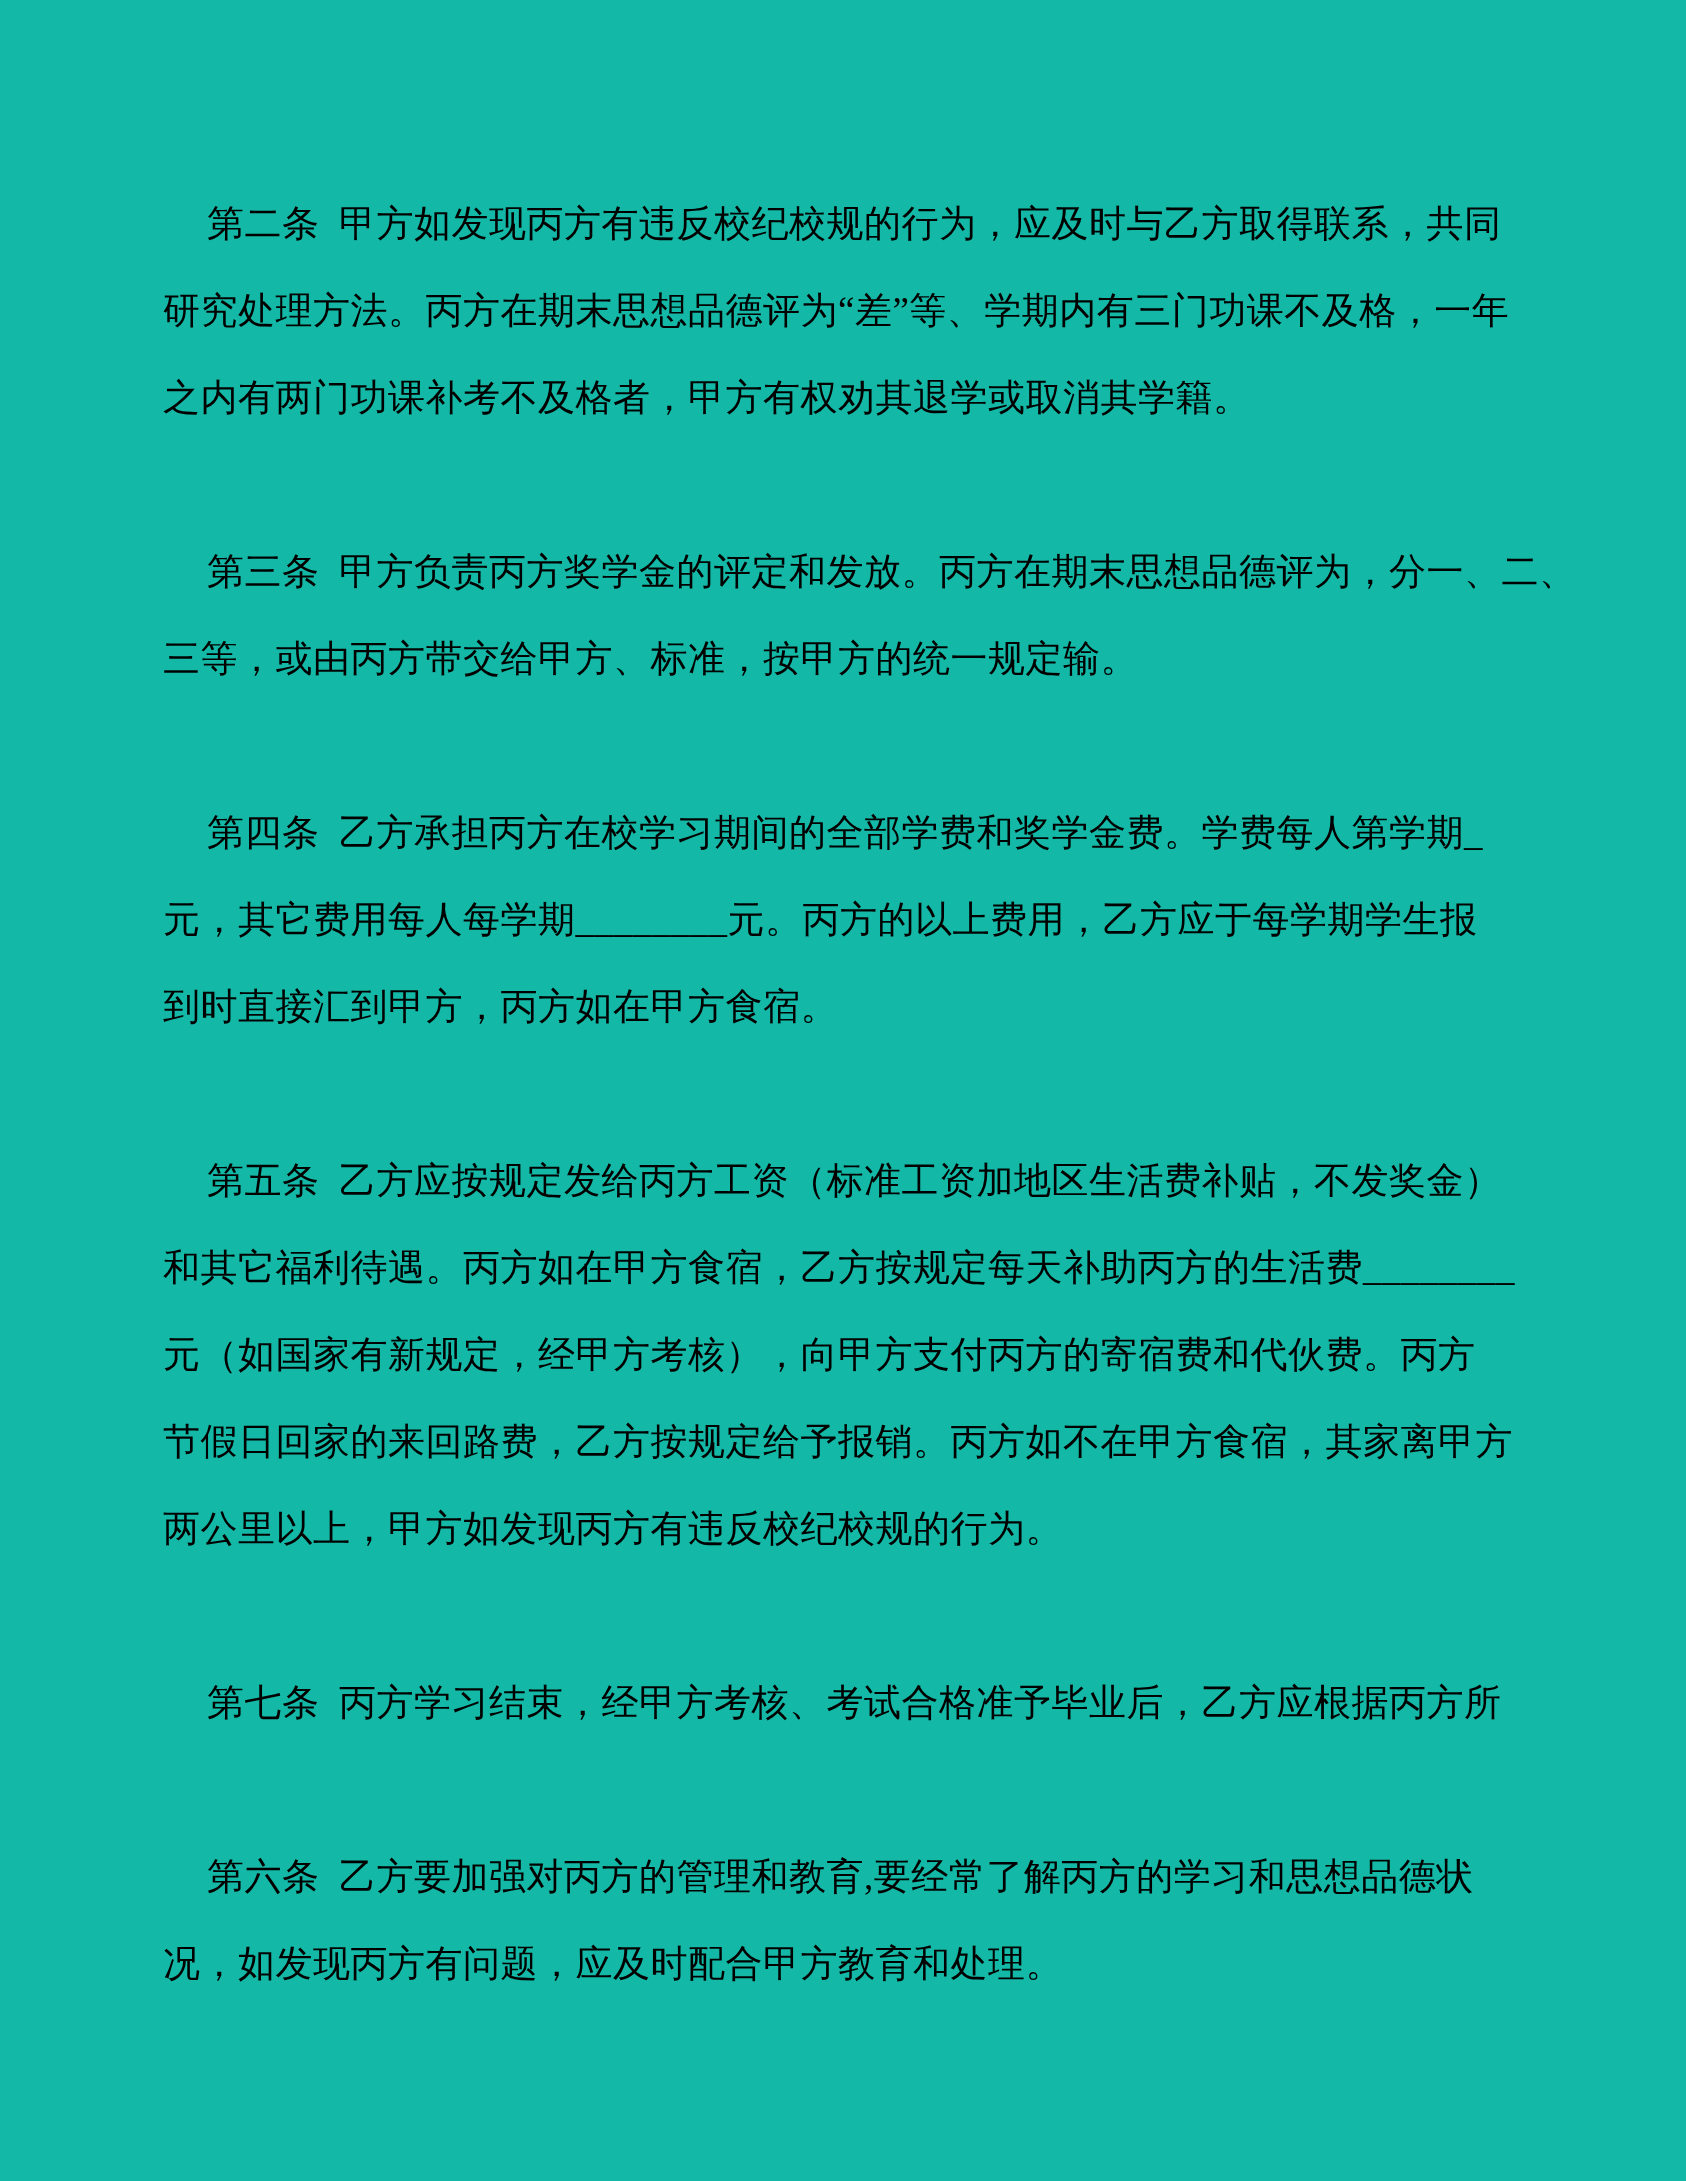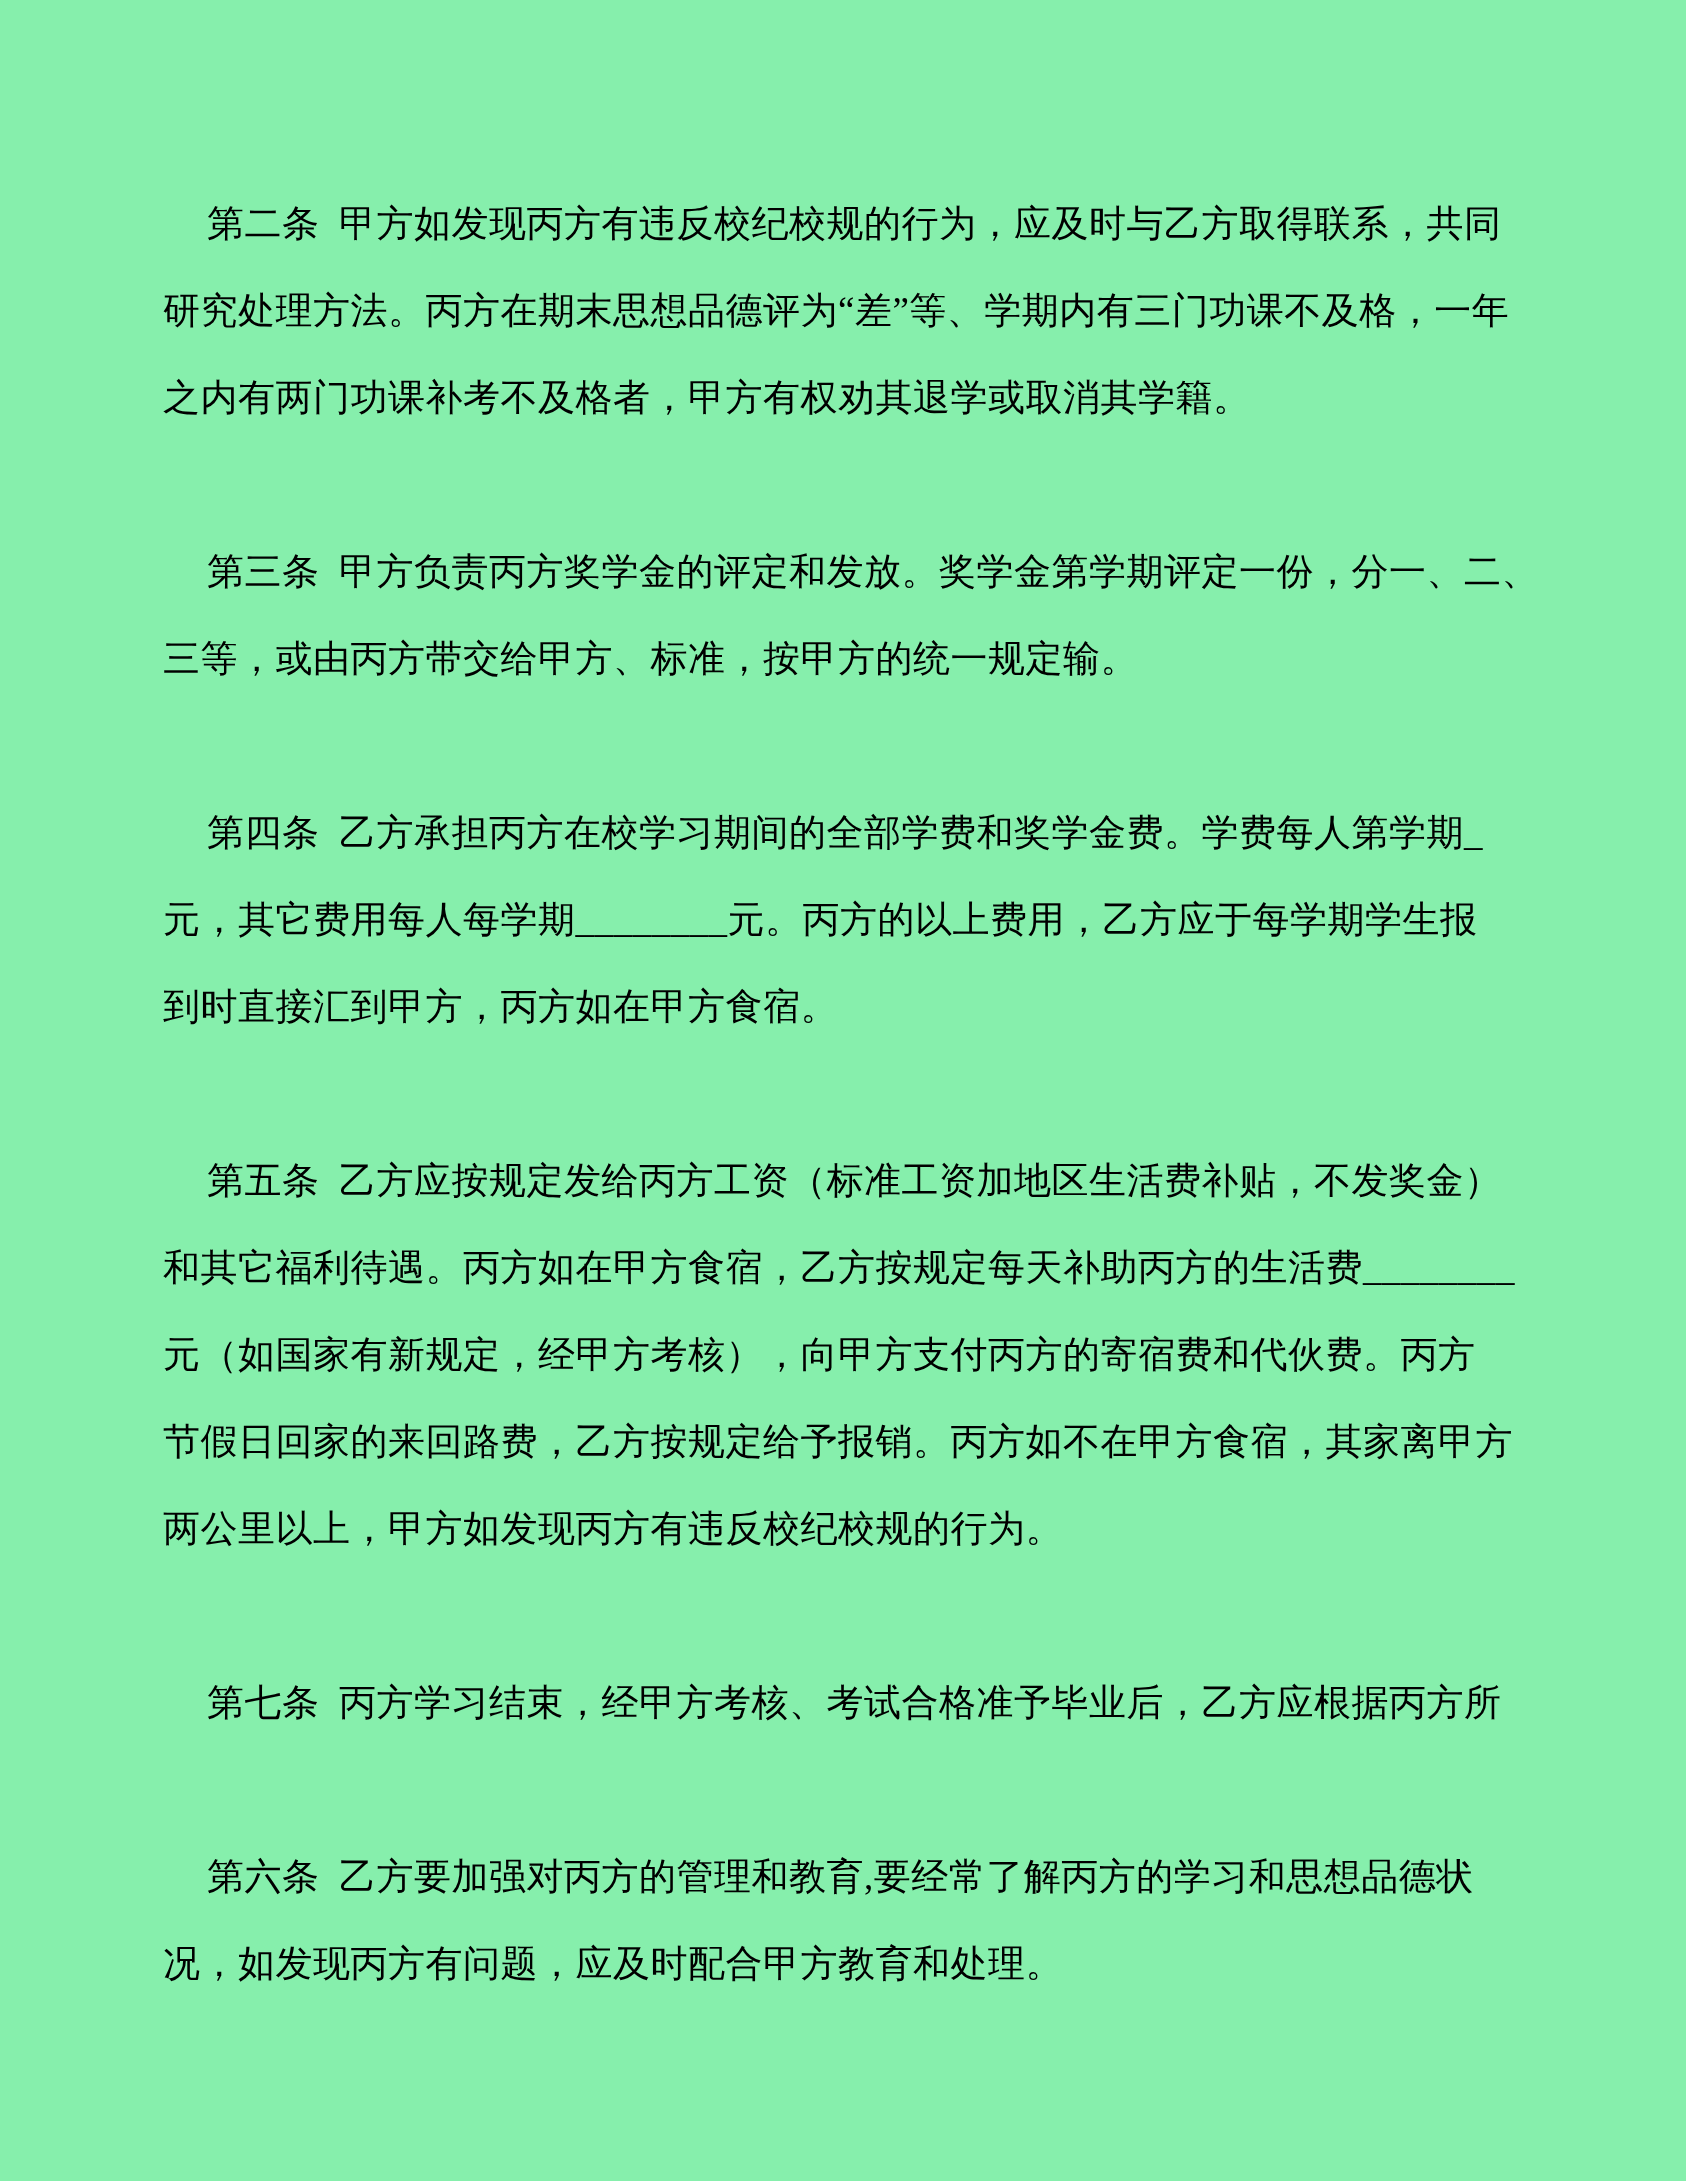--- a/index.html
+++ b/index.html
@@ -5,21 +5,21 @@
   html, body {
     margin: 0;
     padding: 0;
     background: #ffffff;
   }
   .page {
     position: relative;
     box-sizing: border-box;
     width: 1686px;
     height: 2182px;
-    background: #86efac;
+    background: #14b8a6;
     padding: 180px 163px 0 163px;
     font-family: "Liberation Serif", "DejaVu Serif", serif;
     font-size: 37px;
     color: #000000;
     overflow: hidden;
   }
   .para {
     margin: 0 0 87px 0;
   }
   .line {
@@ -36,21 +36,21 @@
 <body>
 
 <div class="page">
   <div id="doc">
       <div class="para">
         <div class="line first">第二条  甲方如发现丙方有违反校纪校规的行为，应及时与乙方取得联系，共同</div>
         <div class="line">研究处理方法。丙方在期末思想品德评为“差”等、学期内有三门功课不及格，一年</div>
         <div class="line">之内有两门功课补考不及格者，甲方有权劝其退学或取消其学籍。</div>
       </div>
       <div class="para">
-        <div class="line first">第三条  甲方负责丙方奖学金的评定和发放。奖学金第学期评定一份，分一、二、</div>
+        <div class="line first">第三条  甲方负责丙方奖学金的评定和发放。丙方在期末思想品德评为，分一、二、</div>
         <div class="line">三等，或由丙方带交给甲方、标准，按甲方的统一规定输。</div>
       </div>
       <div class="para">
         <div class="line first">第四条  乙方承担丙方在校学习期间的全部学费和奖学金费。学费每人第学期_</div>
         <div class="line">元，其它费用每人每学期________元。丙方的以上费用，乙方应于每学期学生报</div>
         <div class="line">到时直接汇到甲方，丙方如在甲方食宿。</div>
       </div>
       <div class="para">
         <div class="line first">第五条  乙方应按规定发给丙方工资（标准工资加地区生活费补贴，不发奖金）</div>
         <div class="line">和其它福利待遇。丙方如在甲方食宿，乙方按规定每天补助丙方的生活费________</div>

